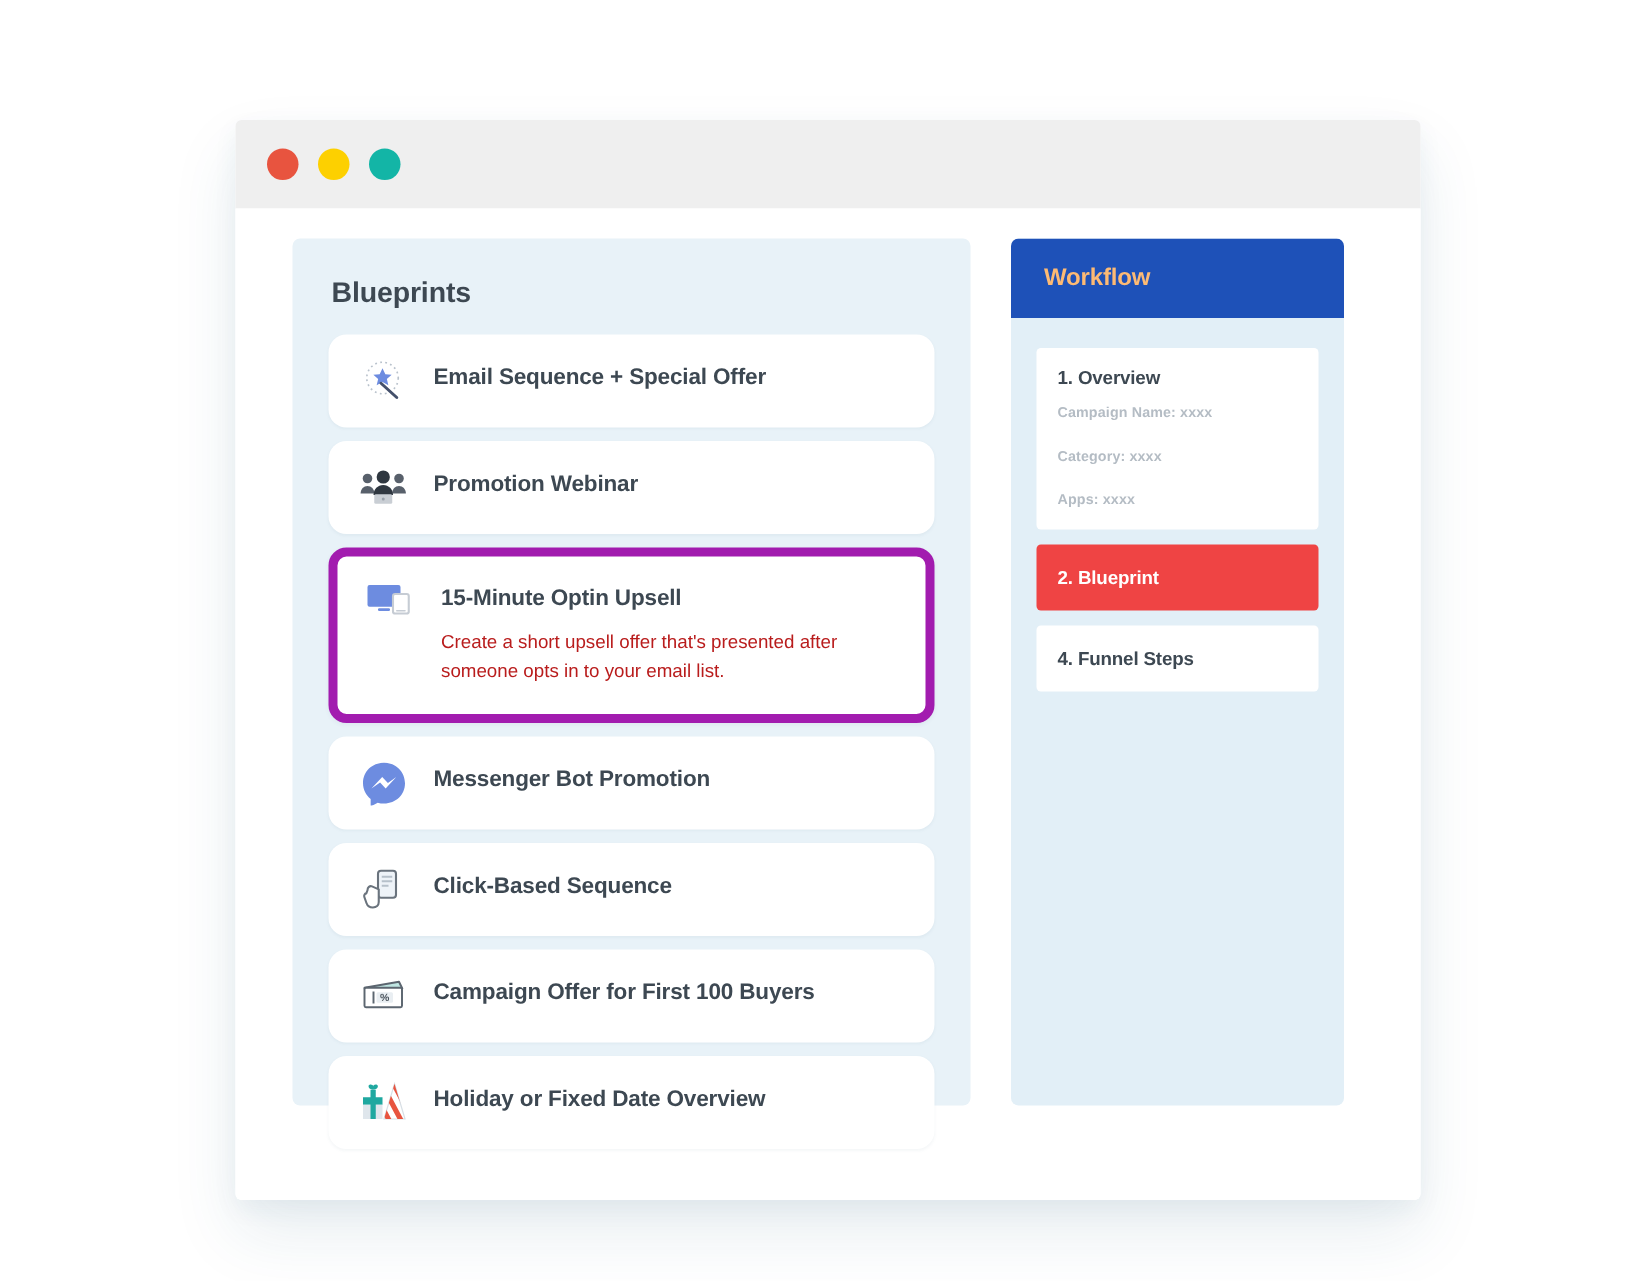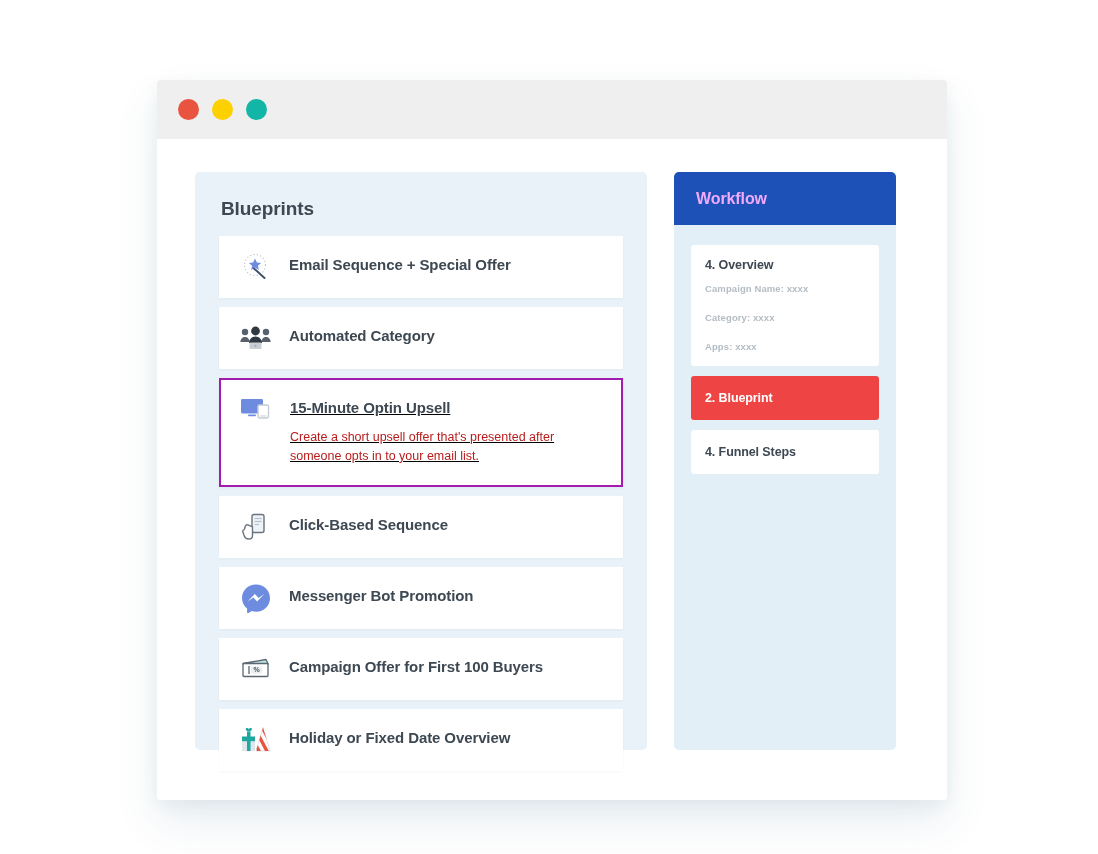--- a/index.html
+++ b/index.html
@@ -47,21 +47,21 @@
     height: 21px;
     border-radius: 50%;
     flex: 0 0 auto;
   }
 
   .window-body {
     position: relative;
     height: calc(100% - 59px);
     background: #ffffff;
     border-radius: 0 0 4px 4px;
-    padding: 33px 37px 0 38px;
+    padding: 20px 37px 0 38px;
     display: flex;
     gap: 27px;
   }
 
   
   .blueprints-panel {
     width: 452px;
     flex: 0 0 452px;
     background: #e8f2f8;
     border-radius: 5px;
@@ -78,33 +78,32 @@
   }
 
   .bp-list {
     display: flex;
     flex-direction: column;
     gap: 9px;
   }
 
   .bp-card {
     background: #ffffff;
-    border-radius: 0;
+    border-radius: 12px;
     display: flex;
     align-items: flex-start;
     padding: 16px 18px;
     min-height: 58px;
     box-shadow: 0 1px 2px rgba(60, 90, 120, 0.05);
   }
 
   .bp-card.expanded {
-    border: 2px solid #a21caf;
+    border: 6px solid #a21caf;
     padding: 15px 17px 19px 17px;
     box-shadow: 0 1px 3px rgba(60, 90, 120, 0.06);
-    text-decoration: underline;
   }
 
   .bp-icon {
     width: 38px;
     flex: 0 0 38px;
     height: 30px;
     display: flex;
     align-items: center;
     justify-content: center;
     margin-right: 14px;
@@ -141,21 +140,21 @@
 
   .wf-header {
     background: #1e51b8;
     height: 53px;
     display: flex;
     align-items: center;
     padding-left: 22px;
   }
 
   .wf-header-title {
-    color: #f0abfc;
+    color: #fdba74;
     font-size: 16px;
     font-weight: 700;
     letter-spacing: -0.1px;
     text-align: center;
   }
 
   .wf-list {
     padding: 20px 17px;
     display: flex;
     flex-direction: column;
@@ -234,63 +233,63 @@
                 <path d="M1.4 17c0-2.9 2.1-5 4.6-5s4.6 2.1 4.6 5z" fill="#58606b"></path>
                 <circle cx="27" cy="7" r="3.2" fill="#58606b"></circle>
                 <path d="M22.4 17c0-2.9 2.1-5 4.6-5s4.6 2.1 4.6 5z" fill="#58606b"></path>
                 <circle cx="16.5" cy="6" r="4.4" fill="#2f3740"></circle>
                 <path d="M10 18c0-3.7 2.9-6.6 6.5-6.6S23 14.3 23 18z" fill="#2f3740"></path>
                 <rect x="10.5" y="17.5" width="12" height="6.4" rx="1" fill="#c9ced4"></rect>
                 <circle cx="16.5" cy="20.7" r="1" fill="#9aa2ab"></circle>
               </svg>
             </span>
             <span class="bp-text">
-              <span class="bp-label">Automated Category</span>
+              <span class="bp-label">Promotion Webinar</span>
             </span>
           </div>
 
           <div class="bp-card expanded">
             <span class="bp-icon">
               <svg width="34" height="28" viewBox="0 0 34 28">
                 <rect x="1" y="3" width="22" height="14.5" rx="1.4" fill="#6d8ce0"></rect>
                 <rect x="8" y="18.5" width="8" height="1.8" rx="0.8" fill="#6d8ce0"></rect>
                 <rect x="18" y="9" width="10.5" height="13" rx="1.4" fill="#ffffff" stroke="#c6ccd4" stroke-width="1.4"></rect>
                 <rect x="20" y="19.6" width="6.5" height="1" rx="0.5" fill="#c6ccd4"></rect>
               </svg>
             </span>
             <span class="bp-text">
               <span class="bp-label">15-Minute Optin Upsell</span>
               <div class="bp-desc">Create a short upsell offer that's presented after someone opts in to your email list.</div>
+            </span>
+          </div>
+
+          <div class="bp-card">
+            <span class="bp-icon">
+              <svg width="30" height="30" viewBox="0 0 30 30">
+                <path d="M15 1.5C7 1.5 1 7.4 1 15c0 4.3 2 8.1 5.1 10.6v5.1l4.7-2.6c1.3.4 2.7.6 4.2.6 8 0 14-5.9 14-13.5S23 1.5 15 1.5z" fill="#6d8ce0"></path>
+                <path d="M6.6 18.6 13.8 11l3.8 4 5.6-4-7.1 7.6-3.7-4z" fill="#ffffff"></path>
+              </svg>
+            </span>
+            <span class="bp-text">
+              <span class="bp-label">Messenger Bot Promotion</span>
             </span>
           </div>
 
           <div class="bp-card">
             <span class="bp-icon">
               <svg width="30" height="30" viewBox="0 0 30 30">
                 <rect x="11" y="2.5" width="12" height="18" rx="2" fill="#eef3f8" stroke="#6a737d" stroke-width="1.4"></rect>
                 <line x1="13.5" y1="6.5" x2="20.5" y2="6.5" stroke="#b6c0ca" stroke-width="1.2"></line>
                 <line x1="13.5" y1="9.5" x2="20.5" y2="9.5" stroke="#b6c0ca" stroke-width="1.2"></line>
                 <line x1="13.5" y1="12.5" x2="18" y2="12.5" stroke="#b6c0ca" stroke-width="1.2"></line>
                 <path d="M4 15.5c0-2 1.5-3.2 3-2.6l4.5 2v8.5c0 2.2-1.6 3.6-3.9 3.6-2.2 0-3.7-1.2-4.3-3l-1.4-4c-.4-1.2.2-2.2 1.3-2.4z" fill="#ffffff" stroke="#6a737d" stroke-width="1.4" stroke-linejoin="round"></path>
               </svg>
             </span>
             <span class="bp-text">
               <span class="bp-label">Click-Based Sequence</span>
-            </span>
-          </div>
-
-          <div class="bp-card">
-            <span class="bp-icon">
-              <svg width="30" height="30" viewBox="0 0 30 30">
-                <path d="M15 1.5C7 1.5 1 7.4 1 15c0 4.3 2 8.1 5.1 10.6v5.1l4.7-2.6c1.3.4 2.7.6 4.2.6 8 0 14-5.9 14-13.5S23 1.5 15 1.5z" fill="#6d8ce0"></path>
-                <path d="M6.6 18.6 13.8 11l3.8 4 5.6-4-7.1 7.6-3.7-4z" fill="#ffffff"></path>
-              </svg>
-            </span>
-            <span class="bp-text">
-              <span class="bp-label">Messenger Bot Promotion</span>
             </span>
           </div>
 
           <div class="bp-card">
             <span class="bp-icon">
               <svg width="32" height="28" viewBox="0 0 32 28">
                 <path d="M3 8.5 26 4.5l2.2 4.5H3z" fill="#bfe6e2" stroke="#5c6670" stroke-width="1.3" stroke-linejoin="round"></path>
                 <rect x="3" y="8.5" width="25" height="13" rx="1" fill="#ffffff" stroke="#5c6670" stroke-width="1.3"></rect>
                 <line x1="9" y1="11" x2="9" y2="19" stroke="#5c6670" stroke-width="1.3"></line>
                 <rect x="11" y="11.5" width="11" height="7" rx="1" fill="#e9eef2"></rect>
@@ -331,21 +330,21 @@
         </div>
       </section>
 
       <aside class="workflow-panel">
         <div class="wf-header">
           <span class="wf-header-title">Workflow</span>
         </div>
         <div class="wf-list">
 
           <div class="wf-item">
-            <div class="wf-item-label">4. Overview</div>
+            <div class="wf-item-label">1. Overview</div>
             <div class="wf-meta">
               <span class="wf-meta-line">Campaign Name: xxxx</span>
               <span class="wf-meta-line">Category: xxxx</span>
               <span class="wf-meta-line">Apps: xxxx</span>
             </div>
           </div>
 
           <div class="wf-item plain active">
             <div class="wf-item-label">2. Blueprint</div>
           </div>

